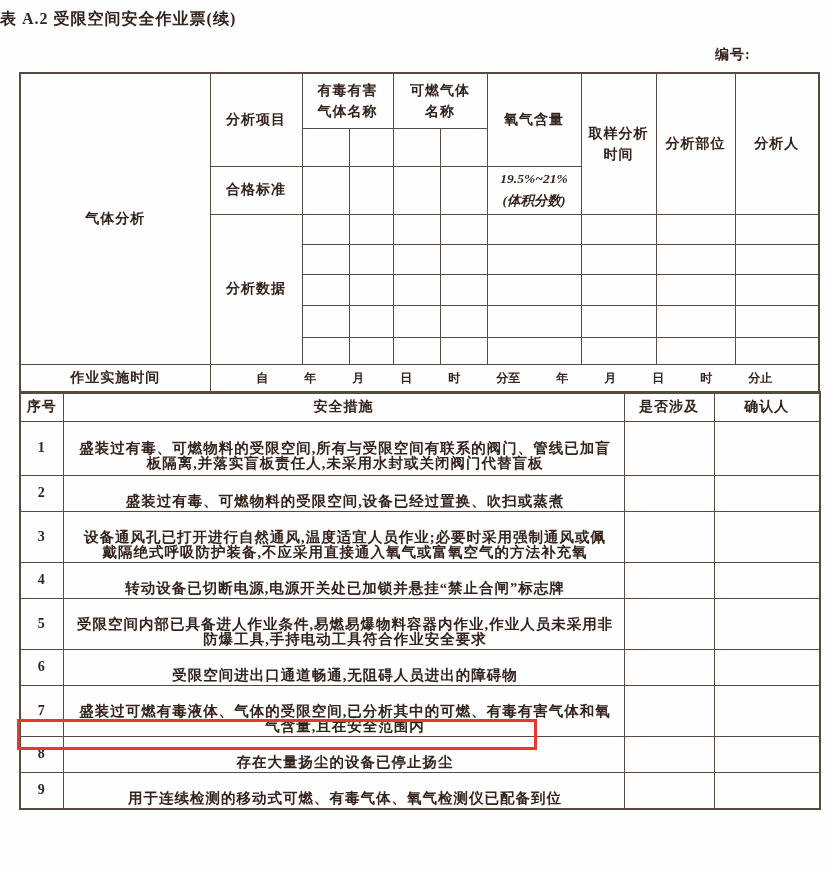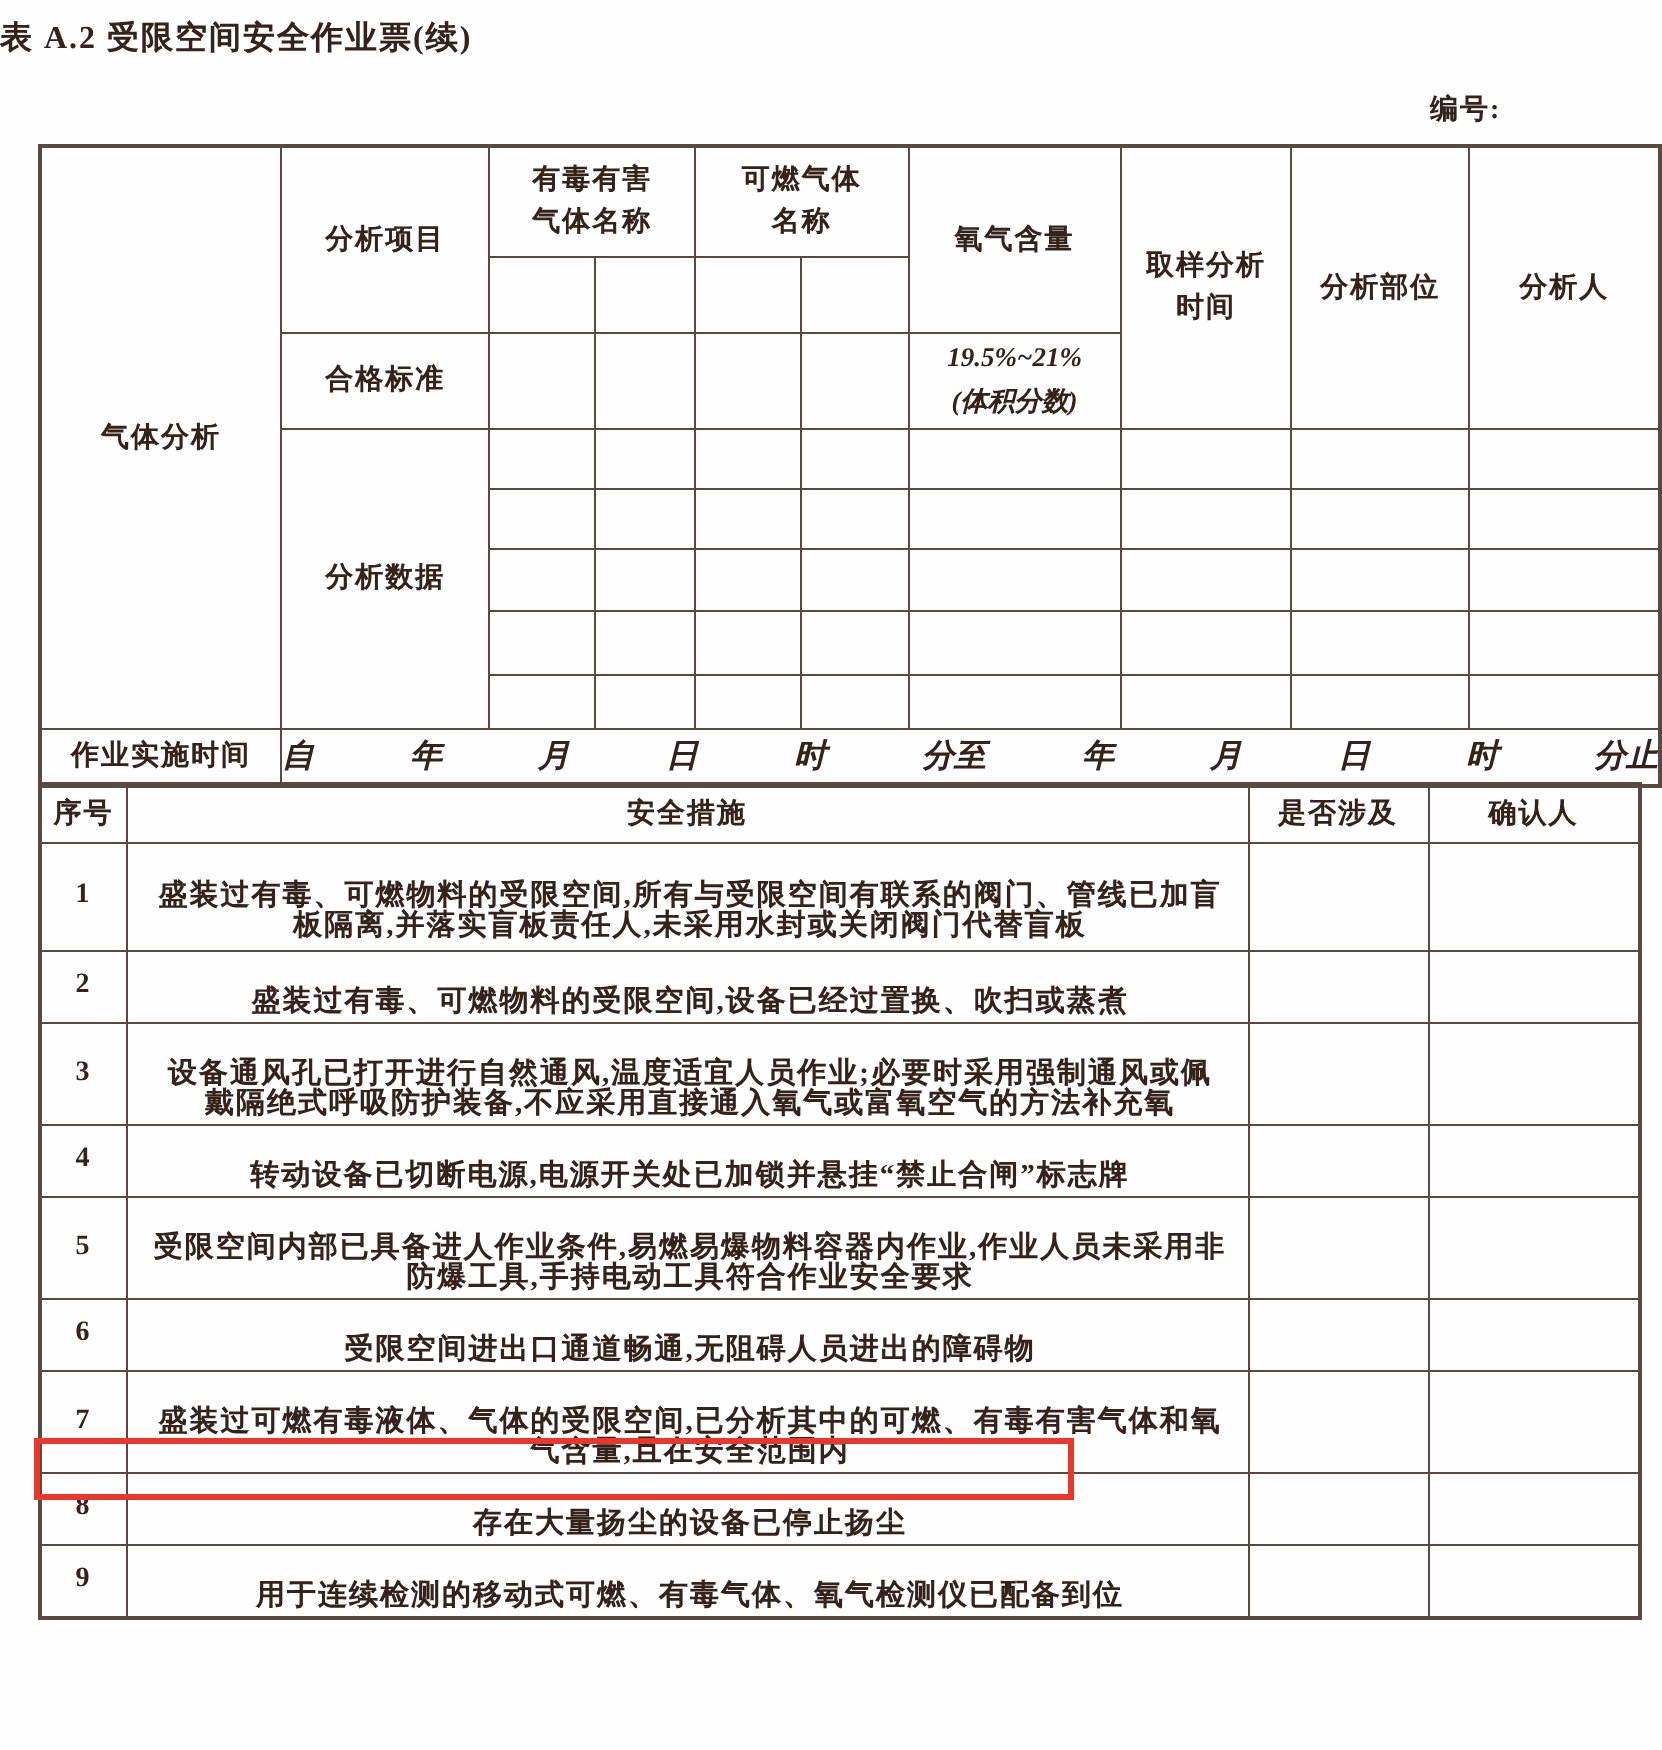--- a/index.html
+++ b/index.html
@@ -29,21 +29,21 @@
     font-size:14px; font-weight:bold; letter-spacing:1px;
     text-align:center; vertical-align:middle;
     padding:0; overflow:hidden;
   }
   td.two-line { white-space:pre-line; line-height:1.5;margin-top:11px; }
   td.oxy-std { font-size:13.5px; letter-spacing:0; white-space:pre-line; line-height:1.6;font-style:italic; }
   td.measure-text {
     text-align:center; padding:18px 10px 2px 13px; line-height:15px; font-size:14.5px;
   }
   td.worktime-val {
-    white-space:pre; text-align:center; letter-spacing:0; font-size:16px;font-style:italic;
+    white-space:pre; text-align:center; letter-spacing:0; font-size:12px;
   }
   .red-box {
     position:absolute; left:17px; top:719px; width:520px; height:31px;
     border:3px solid #e8382c; box-sizing:border-box; z-index:5;
   }
 </style>
 </head>
 <body>
 
 <div class="page">

